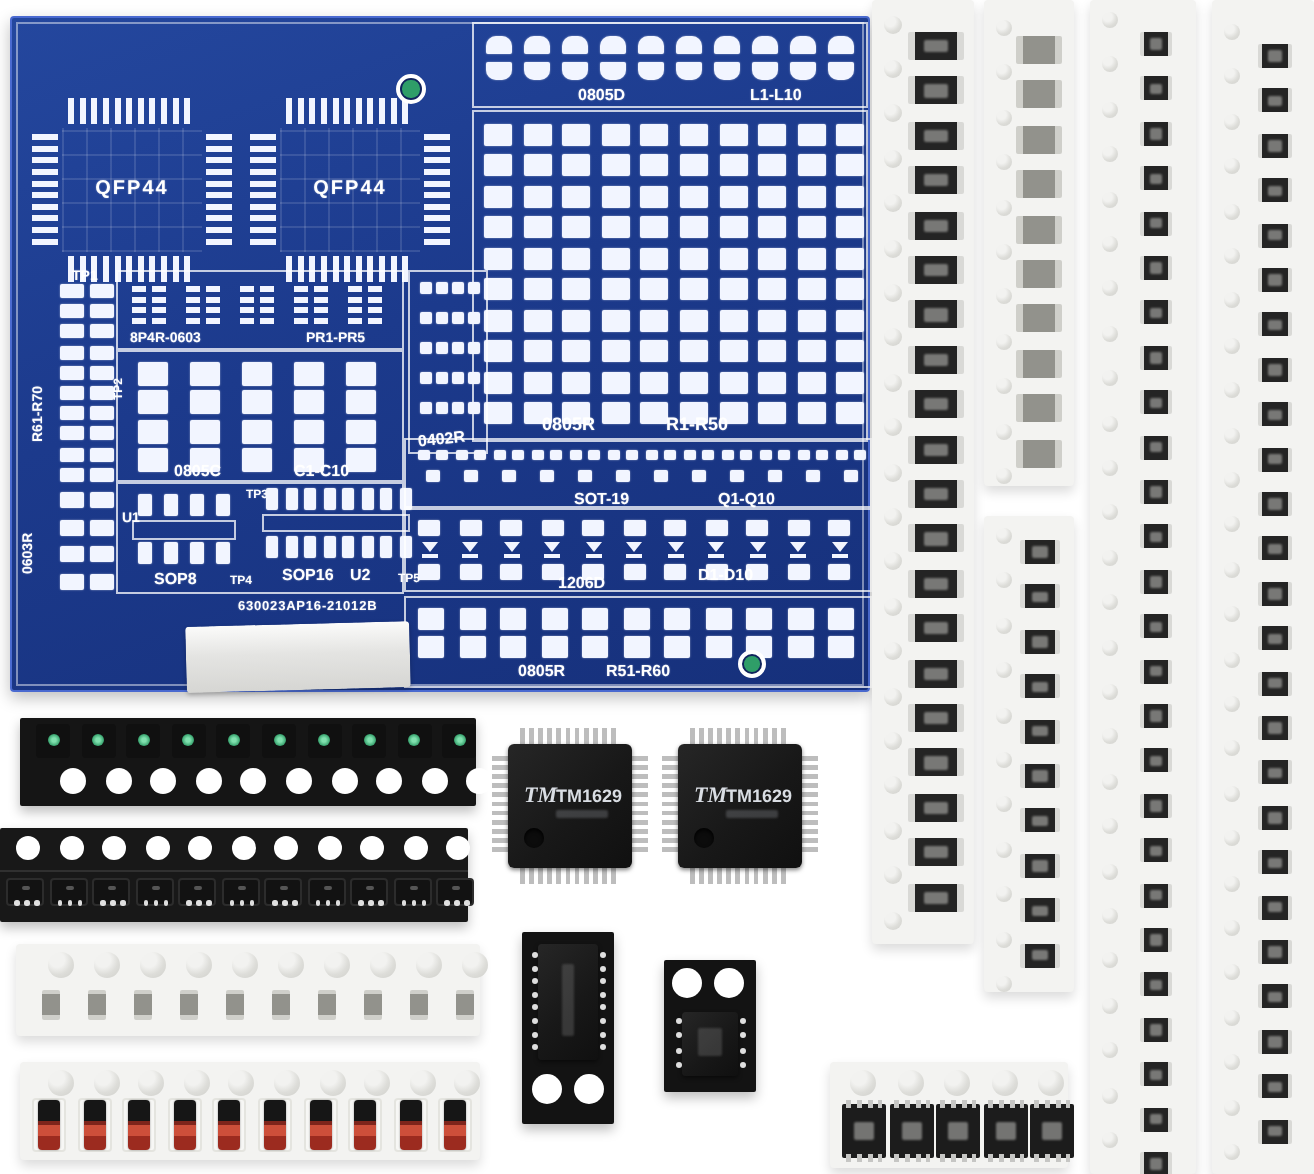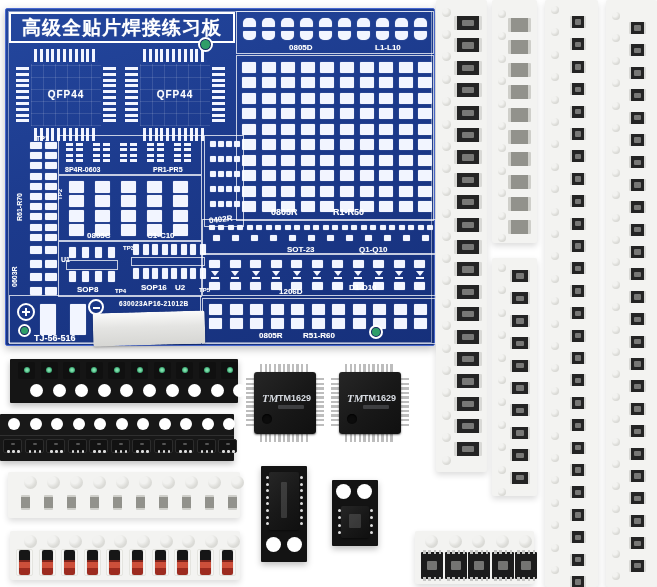--- a/index.html
+++ b/index.html
@@ -44,23 +44,20 @@
            repeating-linear-gradient(90deg,rgba(255,255,255,.5) 0 2px,transparent 2px 6px);
            border-radius:2px;transform:rotate(-1.5deg);box-shadow:0 1px 2px rgba(0,0,0,.25);}
   .tri{width:0;height:0;border-left:4px solid transparent;border-right:4px solid transparent;border-top:5px solid #f2f5ff;}
 </style>
 </head>
 <body>
 
 <div id="stage">
   <div id="pcb">
       <div class="box" style="left: 2px; top: 2px; width: 424px; height: 332px; border-color: rgba(255, 255, 255, 0.45);"></div>
-      <div style="left: 3px; top: 3px; width: 226px; height: 31px; border: 2px solid rgb(255, 255, 255);">
-        <div class="lbl" style="left: 0px; top: 4px; width: 100%; text-align: center; font-size: 19px; letter-spacing: 1px;">高级全贴片焊接练习板</div>
-      </div>
       <div style="left: 8px; top: 38px; width: 104px; height: 96px;">
         <div class="pinrowH" style="left: 20px; top: 2px; width: 64px; height: 13px;"></div>
         <div class="pinrowH" style="left: 20px; top: 81px; width: 64px; height: 13px;"></div>
         <div class="pinrowV" style="left: 2px; top: 20px; width: 13px; height: 56px;"></div>
         <div class="pinrowV" style="left: 89px; top: 20px; width: 13px; height: 56px;"></div>
         <div class="qfpgrid" style="left: 17px; top: 17px; width: 70px; height: 62px;">
           <div class="lbl" style="left: 0px; top: 26px; width: 100%; text-align: center; font-size: 10px; letter-spacing: 1px;">QFP44</div>
         </div>
       </div>
       <div style="left: 117px; top: 38px; width: 104px; height: 96px;">
@@ -360,21 +357,21 @@
         <div class="pad" style="left: 162px; top: 15px; width: 7px; height: 6px;"></div>
         <div class="pad" style="left: 177px; top: 5px; width: 6px; height: 5px;"></div>
         <div class="pad" style="left: 186px; top: 5px; width: 6px; height: 5px;"></div>
         <div class="pad" style="left: 181px; top: 15px; width: 7px; height: 6px;"></div>
         <div class="pad" style="left: 196px; top: 5px; width: 6px; height: 5px;"></div>
         <div class="pad" style="left: 205px; top: 5px; width: 6px; height: 5px;"></div>
         <div class="pad" style="left: 200px; top: 15px; width: 7px; height: 6px;"></div>
         <div class="pad" style="left: 215px; top: 5px; width: 6px; height: 5px;"></div>
         <div class="pad" style="left: 224px; top: 5px; width: 6px; height: 5px;"></div>
         <div class="pad" style="left: 219px; top: 15px; width: 7px; height: 6px;"></div>
-        <div class="lbl" style="left: 84px; top: 26px; font-size: 8px;">SOT-23</div>
+        <div class="lbl" style="left: 84px; top: 26px; font-size: 8px;">SOT-19</div>
         <div class="lbl" style="left: 156px; top: 26px; font-size: 8px;">Q1-Q10</div>
       </div>
       <div class="box" style="left: 196px; top: 245px; width: 234px; height: 42px;">
         <div class="pad" style="left: 6px; top: 5px; width: 11px; height: 8px;"></div>
         <div style="left: 7px; top: 16px; width: 9px; height: 8px;">
           <div class="tri" style="left: 0.5px; top: 0px;"></div>
           <div style="left: 0.5px; top: 6px; width: 8px; height: 1.5px; background: rgb(242, 245, 255);"></div>
         </div>
         <div class="pad" style="left: 6px; top: 27px; width: 11px; height: 8px;"></div>
         <div class="pad" style="left: 26.5px; top: 5px; width: 11px; height: 8px;"></div>
@@ -462,35 +459,20 @@
         <div class="pad" style="left: 170px; top: 19px; width: 13px; height: 11px;"></div>
         <div class="pad" style="left: 190.5px; top: 5px; width: 13px; height: 11px;"></div>
         <div class="pad" style="left: 190.5px; top: 19px; width: 13px; height: 11px;"></div>
         <div class="pad" style="left: 211px; top: 5px; width: 13px; height: 11px;"></div>
         <div class="pad" style="left: 211px; top: 19px; width: 13px; height: 11px;"></div>
         <div class="lbl" style="left: 56px; top: 33px; font-size: 8px;">0805R</div>
         <div class="lbl" style="left: 100px; top: 33px; font-size: 8px;">R51-R60</div>
         <div class="circle" style="left: 166px; top: 26px; width: 14px; height: 14px; border: 2px solid rgb(255, 255, 255); background: rgb(16, 36, 92);">
           <div class="circle" style="left: 1.08px; top: 1.08px; width: 7.84px; height: 7.84px; background: rgb(47, 158, 104);"></div>
         </div>
-      </div>
-      <div class="box" style="left: 3px; top: 286px; width: 192px; height: 49px;">
-        <div class="circle" style="left: 7px; top: 7px; width: 18px; height: 18px; border: 2px solid rgb(255, 255, 255);">
-          <div style="left: 3px; top: 6px; width: 8px; height: 2px; background: rgb(255, 255, 255);"></div>
-          <div style="left: 6px; top: 3px; width: 2px; height: 8px; background: rgb(255, 255, 255);"></div>
-        </div>
-        <div class="pad" style="left: 30px; top: 8px; width: 16px; height: 31px;"></div>
-        <div class="pad" style="left: 60px; top: 8px; width: 16px; height: 31px;"></div>
-        <div class="circle" style="left: 78px; top: 3px; width: 16px; height: 16px; border: 2px solid rgb(255, 255, 255);">
-          <div style="left: 2.5px; top: 5.5px; width: 7px; height: 2px; background: rgb(255, 255, 255);"></div>
-        </div>
-        <div class="circle" style="left: 8px; top: 28px; width: 13px; height: 13px; border: 2px solid rgb(255, 255, 255); background: rgb(16, 36, 92);">
-          <div class="circle" style="left: 0.86px; top: 0.86px; width: 7.28px; height: 7.28px; background: rgb(47, 158, 104);"></div>
-        </div>
-        <div class="lbl" style="left: 24px; top: 38px; font-size: 9px;">TJ-56-516</div>
       </div>
       <div class="lbl" style="left: 113px; top: 292px; font-size: 6.5px; letter-spacing: 0.4px;">630023AP16-21012B</div>
       <div class="sticker" style="left: 87px; top: 303px; width: 112px; height: 33px;"></div>
     </div>
 <div class="tapeW" style="left: 436px; top: 0px; width: 51px; height: 472px;">
       <div class="holeW" style="left: 6px; top: 7.5px; width: 9px; height: 9px;"></div>
       <div class="holeW" style="left: 6px; top: 29.9px; width: 9px; height: 9px;"></div>
       <div class="holeW" style="left: 6px; top: 52.3px; width: 9px; height: 9px;"></div>
       <div class="holeW" style="left: 6px; top: 74.7px; width: 9px; height: 9px;"></div>
       <div class="holeW" style="left: 6px; top: 97.1px; width: 9px; height: 9px;"></div>

